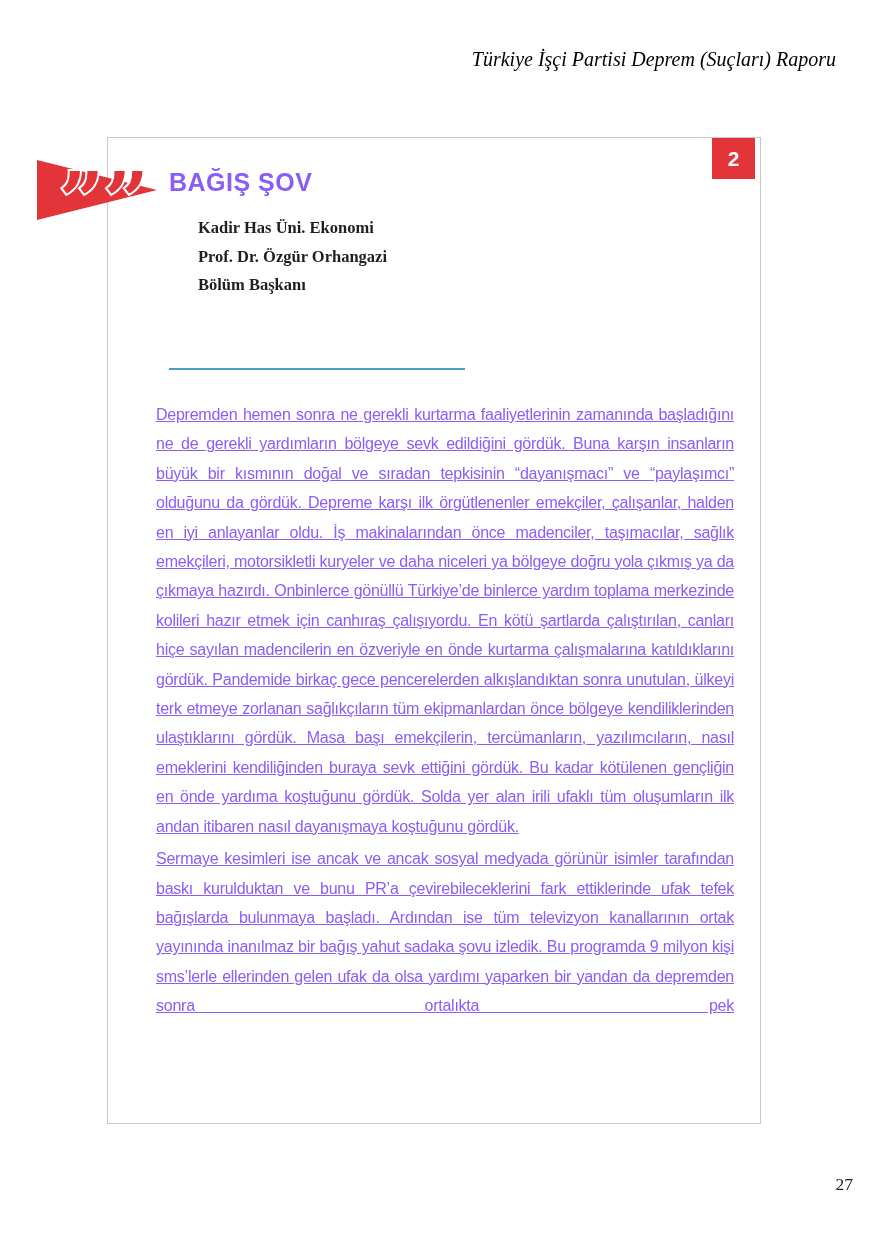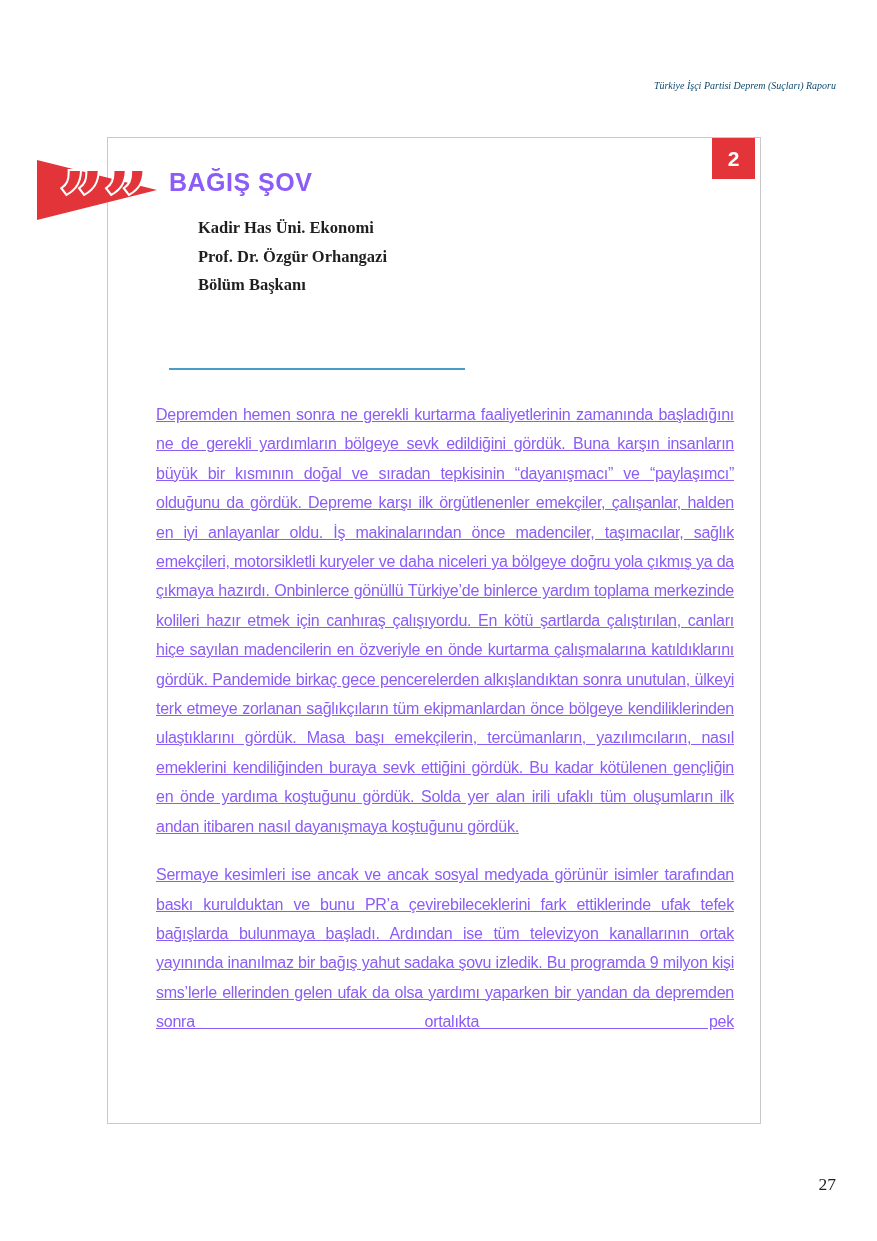--- a/index.html
+++ b/index.html
@@ -11,23 +11,22 @@
     background: #ffffff;
     overflow: hidden;
     font-family: "Liberation Sans", sans-serif;
   }
   .running-header {
     position: absolute;
     top: 48px;
     right: 41px;
     font-family: "Liberation Serif", serif;
     font-style: italic;
-    font-size: 10px;
-    color: #0c4a6e;
-    margin-top: 32px;
+    font-size: 20px;
+    color: #000000;
   }
   .content-box {
     position: absolute;
     left: 107px;
     top: 137px;
     width: 654px;
     height: 987px;
     border: 1px solid #c9c9c9;
     background: #ffffff;
   }
@@ -85,25 +84,25 @@
     left: 48px;
     top: 262px;
     width: 578px;
     font-size: 16px;
     line-height: 29.4px;
     letter-spacing: -0.25px;
     color: #8b5cf6;
     text-align: justify;
     text-decoration: underline;
   }
-  .body-text p + p { margin-top: 19px; }
+  .body-text p + p { margin-top: 3px; }
   .body-text p:last-child { text-align-last: justify; }
   .page-number {
     position: absolute;
-    right: 41px;
+    right: 24px;
     top: 1174px;
     font-family: "Liberation Serif", serif;
     font-size: 17.5px;
     color: #1f1f1f;
   }
 </style>
 </head>
 <body>
 
 <div class="page">

